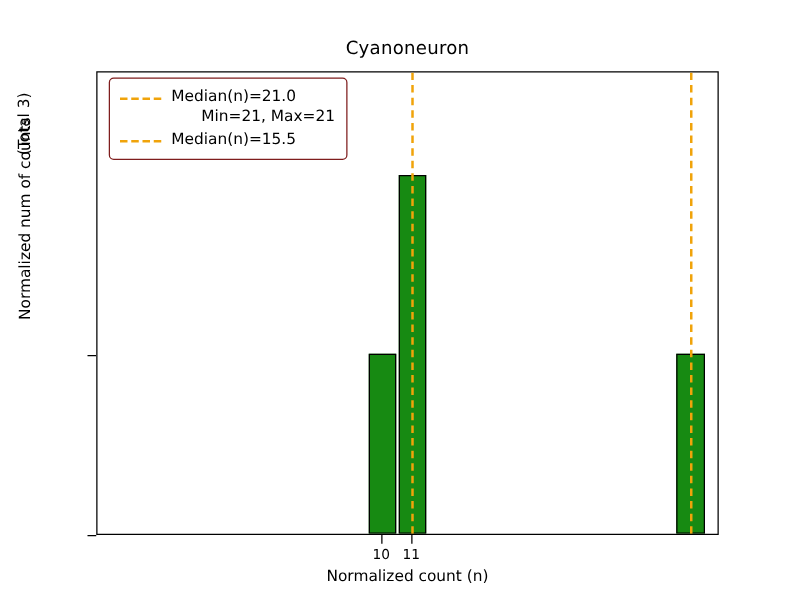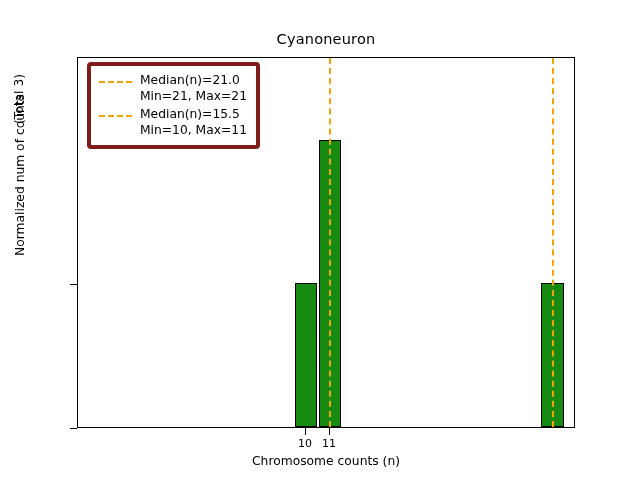--- a/index.html
+++ b/index.html
@@ -118,21 +118,21 @@
     color: #000000;
   }
 
   
   #legend {
     position: absolute;
     left: 87px;
     top: 62px;
     padding: 6px 9px 6px 8px;
     background: #ffffff;
-    border: 4px solid #7f1d1d;
+    border: 1px solid #7f1d1d;
     border-radius: 4px;
     box-sizing: border-box;
   }
   .legend-entry {
     display: flex;
     align-items: flex-start;
     margin-bottom: 1px;
   }
   .legend-swatch {
     width: 33px;
@@ -149,21 +149,21 @@
     right: 0;
     top: 6px;
     border-top: 2.6px dashed #f0a30a;
   }
   .legend-text {
     font-size: 12.3px;
     color: #000000;
     line-height: 1.33;
     white-space: nowrap;
   }
-  .legend-text .l2 { display: block; }
+  .legend-text .l2 { display: block; margin-left: 24px; }
 </style>
 </head>
 <body>
 
 <div id="figure">
 
   <div id="chart-title">Cyanoneuron</div>
 
   <div id="ylabel-main">Normalized num of counts</div>
   <div id="ylabel-sub">(Total 3)</div>
@@ -182,32 +182,31 @@
 
     <div class="median-line" style="left:251px;"></div>
     <div class="median-line" style="left:474px;"></div>
   </div>
 
   <div class="xtick-mark" style="left:305px;"></div>
   <div class="xtick-label" style="left:305px;">10</div>
   <div class="xtick-mark" style="left:329px;"></div>
   <div class="xtick-label" style="left:329px;">11</div>
 
-  <div id="xlabel">Chromosome counts (n)</div>
+  <div id="xlabel">Normalized count (n)</div>
 
   <div id="legend">
     <div class="legend-entry">
       <span class="legend-swatch"></span>
       <span class="legend-text">
         <span>Median(n)=21.0</span>
         <span class="l2">Min=21, Max=21</span>
       </span>
     </div>
     <div class="legend-entry">
       <span class="legend-swatch"></span>
       <span class="legend-text">
         <span>Median(n)=15.5</span>
-        <span class="l2">Min=10, Max=11</span>
       </span>
     </div>
   </div>
 
 </div>
 
 </body></html>

